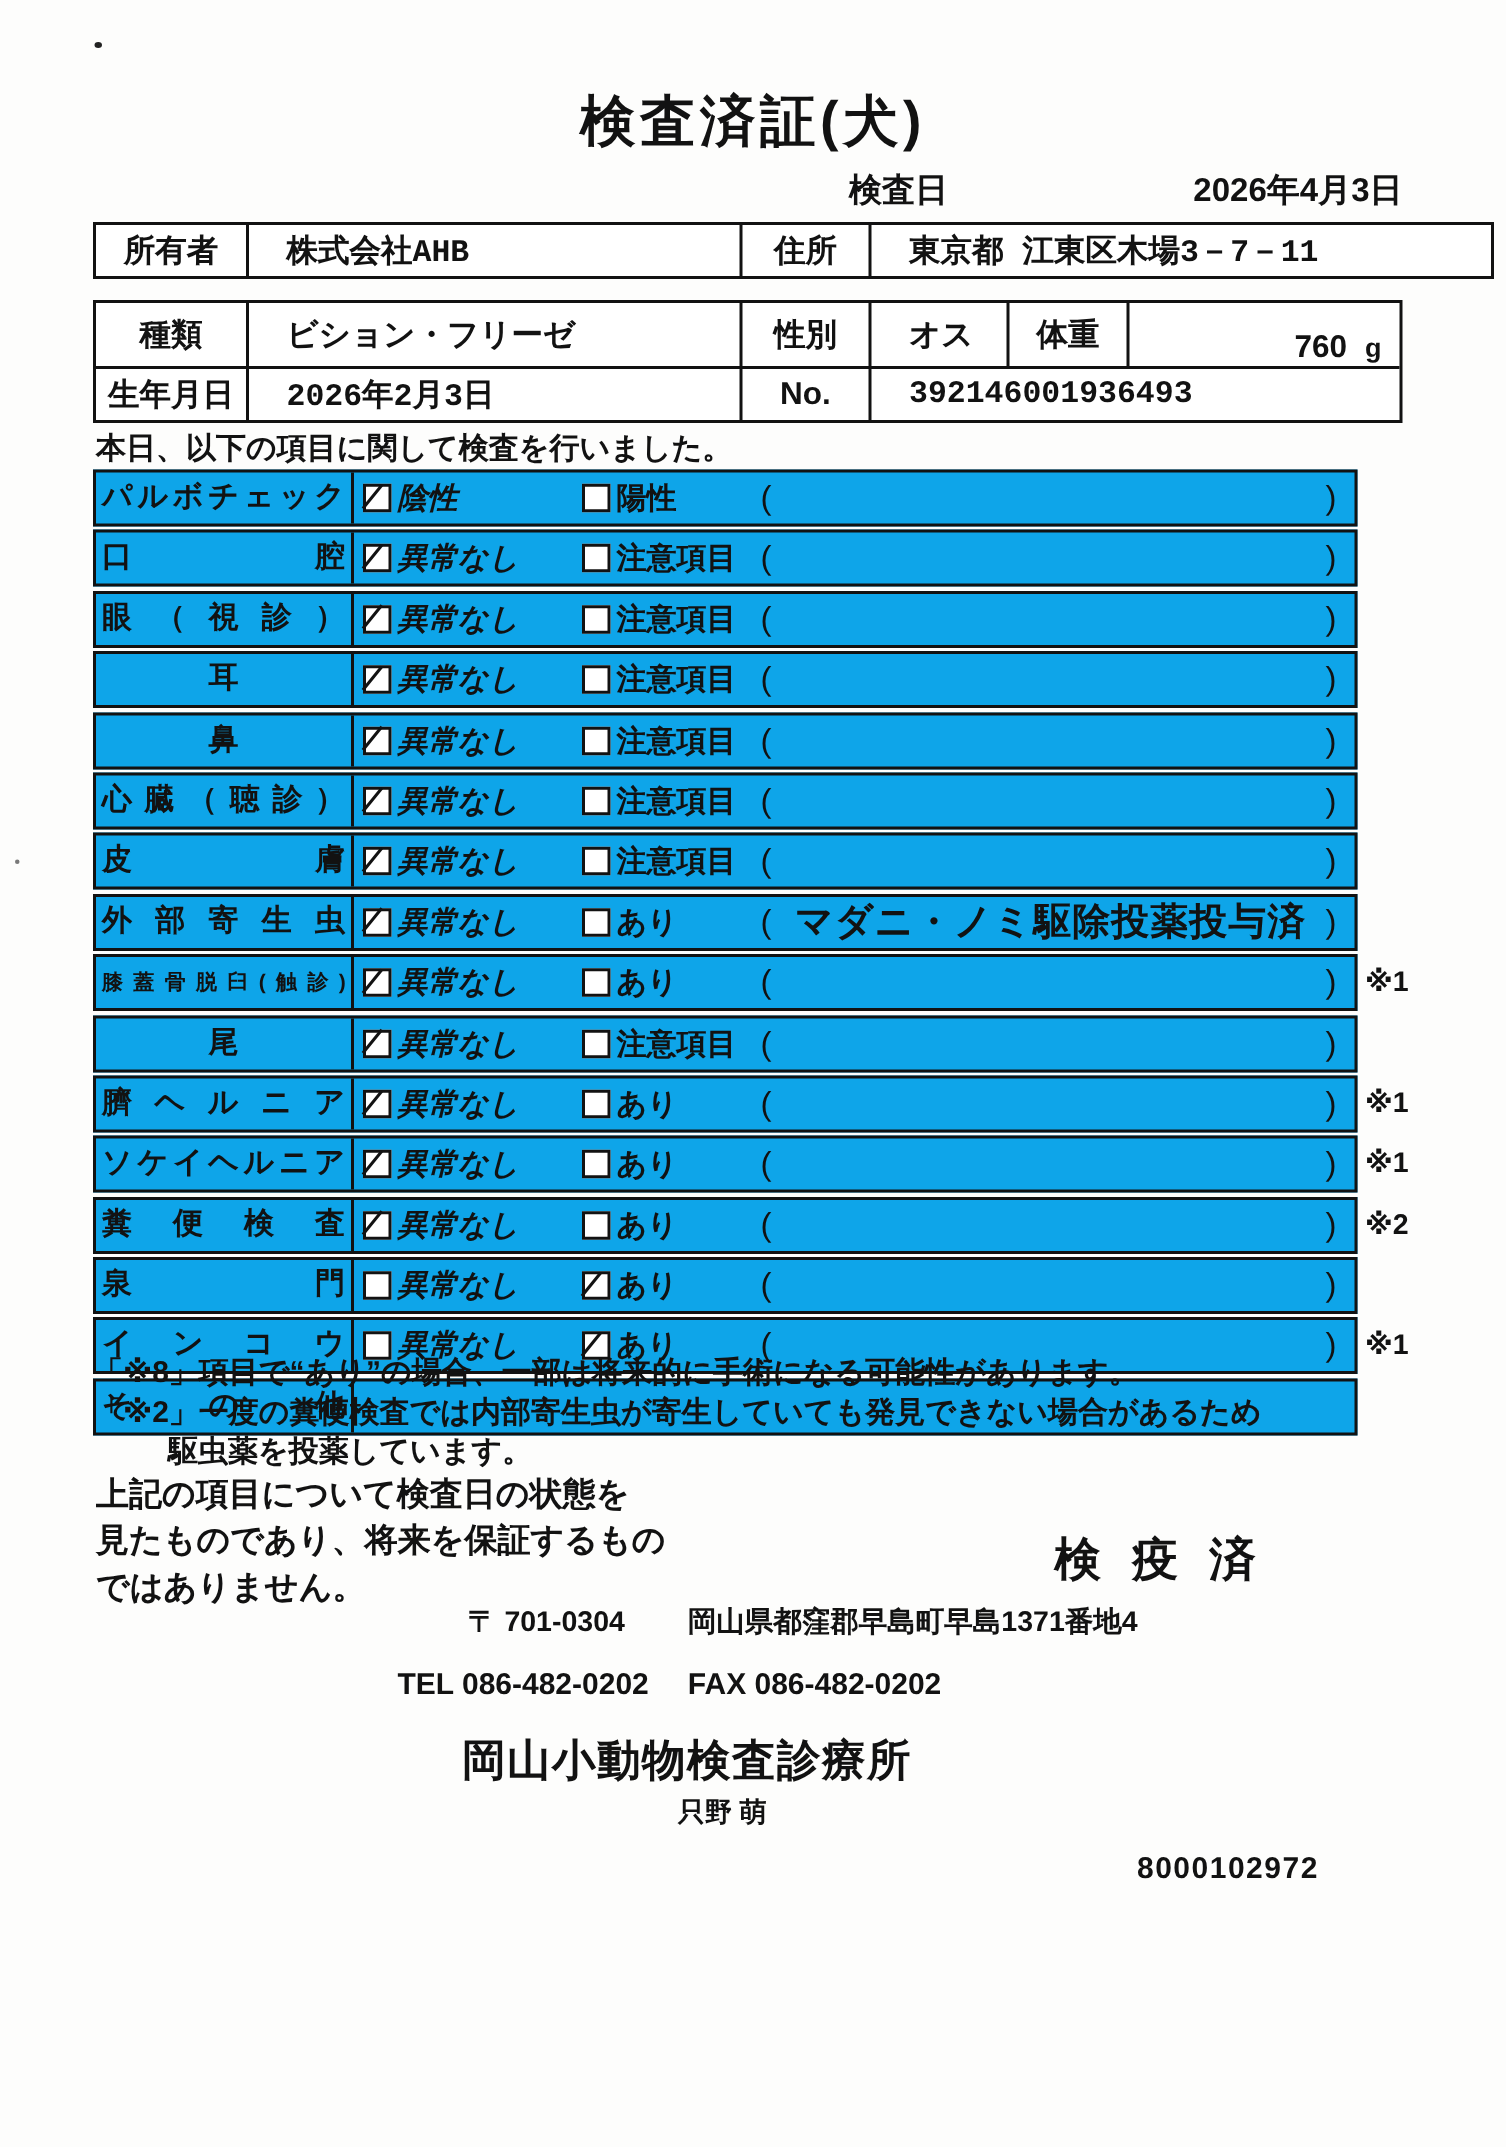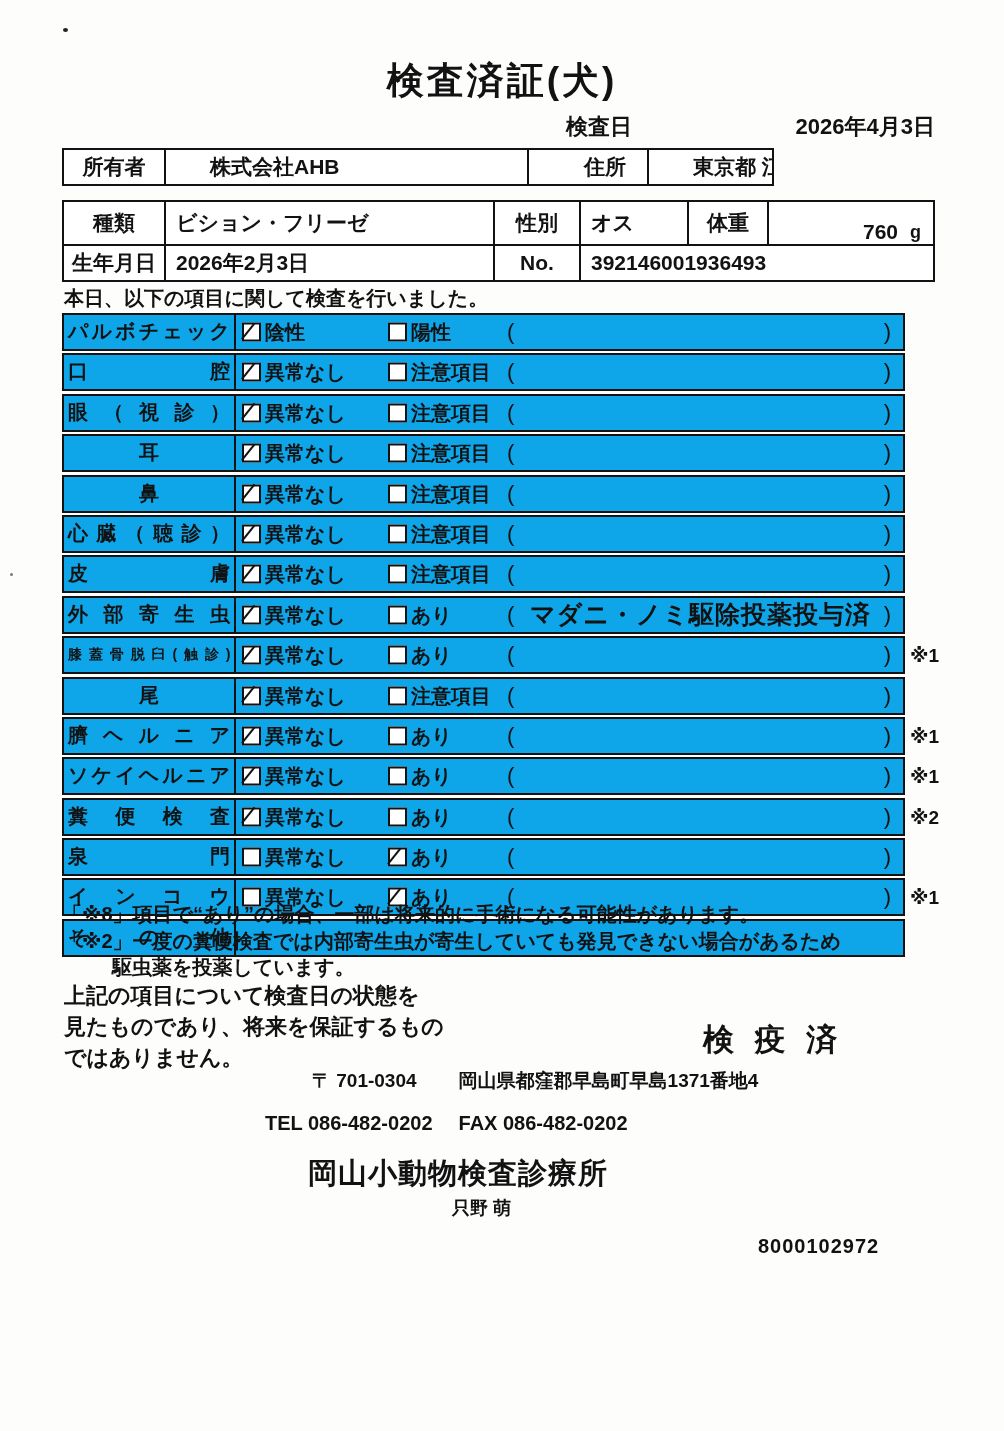--- a/index.html
+++ b/index.html
@@ -10,43 +10,43 @@
   }
   .abs{position:absolute;}
   
   .doc-title{top:56px;left:0;width:100%;text-align:center;font-size:37px;font-weight:700;letter-spacing:3px;}
   .exam-date-label{top:112px;left:566px;font-size:22px;font-weight:700;}
   .exam-date-value{top:112px;right:69px;font-size:22px;font-weight:600;}
   
   .tbl{border:2.5px solid #121212;display:flex;box-sizing:border-box;background:#fff;}
   .tbl .cell{box-sizing:border-box;display:flex;align-items:center;font-size:21px;font-weight:600;overflow:hidden;white-space:nowrap;}
   .tbl .cell.lab{justify-content:center;}
-  .tbl .cell.val{padding-left:10px;}
+  .tbl .cell.val{padding-left:25px;font-family:Liberation Mono, monospace;}
   .tbl .cell.br{border-right:2.5px solid #121212;}
-  #owner-table{left:62px;top:148px;width:712px;height:38px;gap:34px;}
+  #owner-table{left:62px;top:148px;width:934px;height:38px;}
   #pet-table{left:62px;top:200px;width:873px;height:82px;flex-direction:column;}
   #pet-table .trow{display:flex;flex:1;box-sizing:border-box;}
   #pet-table .trow.bb{border-bottom:2.5px solid #121212;}
   .w-lab1{width:102px;}
   .w-val1{width:329px;}
   .w-lab2{width:86px;}
   .cell.flex1{flex:1;}
   .weight-cell{justify-content:flex-end;padding-right:12px;gap:12px;margin-top:18px;}
   .weight-unit{font-size:18px;}
   .intro-text{left:64px;top:285px;font-size:20px;font-weight:700;}
   
   #checklist{left:62px;top:313px;width:843px;}
   .row{position:relative;height:34px;border:2px solid #121212;background:#0ea5e9;margin-bottom:2.4px;display:flex;box-sizing:content-box;}
   .row-label{width:162px;padding:0 4px;border-right:2px solid #121212;font-size:20px;font-weight:600;line-height:33px;overflow:hidden;white-space:nowrap;}
   .row-label.justify{text-align:justify;text-align-last:justify;}
   .row-label.center{text-align:center;}
   .row-label.small{font-size:14px;letter-spacing:-0.5px;}
   .row-content{flex:1;position:relative;}
   .opt{position:absolute;top:50%;transform:translateY(-50%);display:flex;align-items:center;gap:3px;font-size:20px;font-weight:600;white-space:nowrap;}
-  .opt.o1{left:6px;}
+  .opt.o1{left:6px;font-style:italic;}
   .opt.o2{left:152px;}
   .cb{position:relative;width:15px;height:15px;border:2.2px solid #121212;display:inline-block;background:#fff;margin-right:1px;flex:0 0 auto;}
   .cb.checked::after{content:"";position:absolute;left:-1px;bottom:0px;width:20px;height:2.4px;background:#121212;transform-origin:0 100%;transform:rotate(-51deg);}
   .po{position:absolute;left:271px;top:50%;transform:translateY(-50%);font-size:22px;font-weight:500;}
   .pc{position:absolute;right:12px;top:50%;transform:translateY(-50%);font-size:22px;font-weight:500;}
   .pt{position:absolute;left:292px;right:30px;top:50%;transform:translateY(-52%);text-align:center;font-size:25px;font-weight:700;letter-spacing:1px;white-space:nowrap;}
   .row-note{position:absolute;left:calc(100% + 7px);top:50%;transform:translateY(-50%);font-size:19px;font-weight:600;white-space:nowrap;}
   
   .fn{font-size:20px;font-weight:700;white-space:nowrap;}
   #fn1{left:62px;top:901px;}
@@ -79,21 +79,21 @@
     <div class="cell val br w-val1">株式会社AHB</div>
     <div class="cell lab br w-lab2">住所</div>
     <div class="cell val flex1">東京都 江東区木場3－7－11</div>
   </div>
 
   <div class="abs tbl" id="pet-table">
     <div class="trow bb">
       <div class="cell lab br w-lab1">種類</div>
       <div class="cell val br w-val1">ビション・フリーゼ</div>
       <div class="cell lab br w-lab2">性別</div>
-      <div class="cell val br" style="width:108px">オス</div>
+      <div class="cell val br" style="width:92px">オス</div>
       <div class="cell lab br" style="width:80px">体重</div>
       <div class="cell flex1 weight-cell">
         <span>760</span>
         <span class="weight-unit">g</span>
       </div>
     </div>
     <div class="trow">
       <div class="cell lab br w-lab1">生年月日</div>
       <div class="cell val br w-val1">2026年2月3日</div>
       <div class="cell lab br w-lab2">No.</div>

